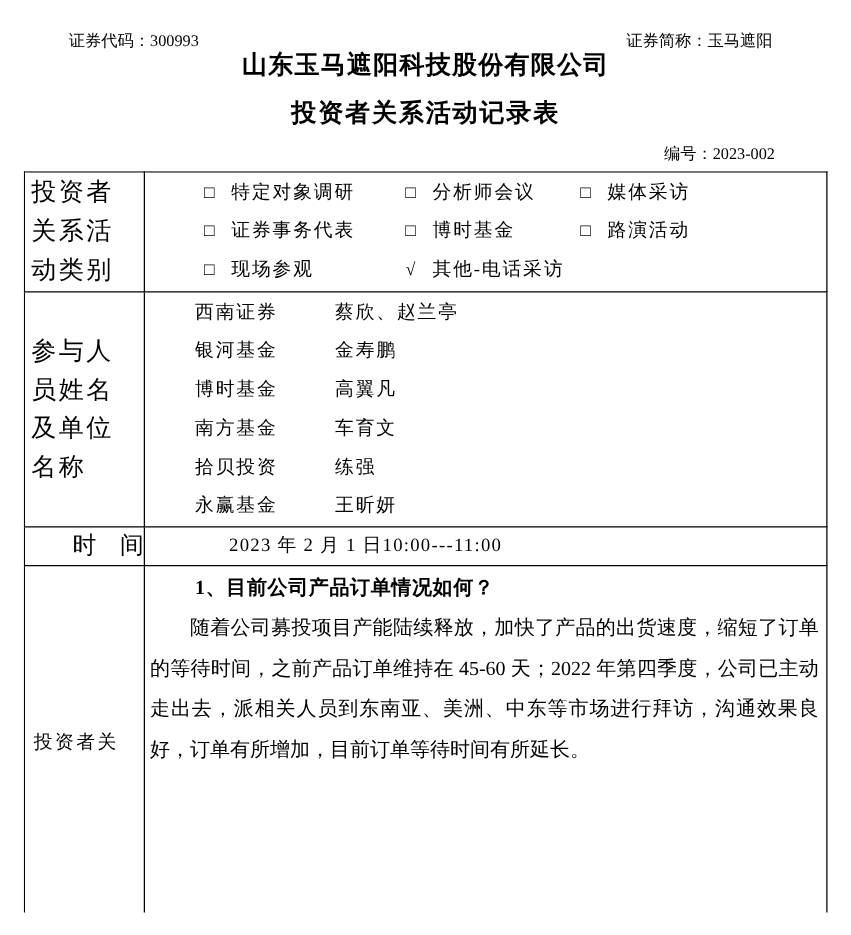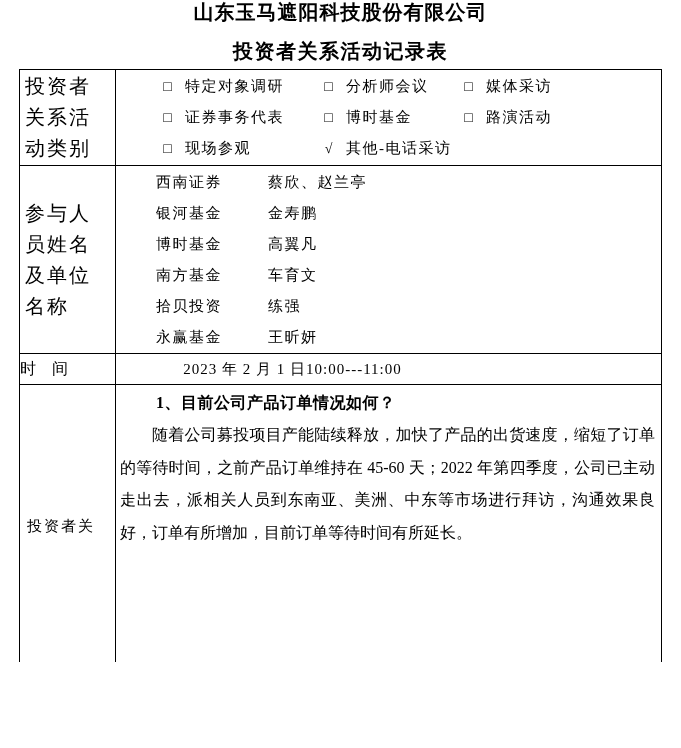--- a/index.html
+++ b/index.html
@@ -36,22 +36,22 @@
   .tbl-wrap{margin:6px 0 0 19px;height:593px;overflow:hidden;}
   table{border-collapse:collapse;width:643px;table-layout:fixed;}
   td{border:1px solid #000;vertical-align:middle;padding:0;}
   td.lbl{
     width:84px;
     font-size:20px;letter-spacing:2px;line-height:31px;
     padding:0 6px 0 5px;
     word-break:break-all;
   }
   td.lbl-c{ 
-    width:84px;text-align:left;
-    font-size:16px;line-height:30px;letter-spacing:0;
+    width:84px;text-align:right;
+    font-size:19px;line-height:30px;letter-spacing:0;
     padding:0;
   }
   td.cnt{font-size:15px;}
   
   .opt-grid{
     display:grid;grid-template-columns:161px 140px 1fr;
     padding-left:44px;line-height:31px;
     font-size:15px;letter-spacing:1.5px;
   }
   .opt{white-space:nowrap;}
@@ -91,23 +91,28 @@
     font-size:16px;line-height:32.5px;
     text-align:justify;text-indent:32px;
     word-break:break-all;
   }
 </style>
 </head>
 <body>
 
 <div class="page">
 
+  <div class="hdr">
+    <span>证券代码：300993</span>
+    <span>证券简称：玉马遮阳</span>
+  </div>
 
   <div class="title">山东玉马遮阳科技股份有限公司</div>
   <div class="subtitle">投资者关系活动记录表</div>
+  <div class="serial">编号：2023-002</div>
 
   <div class="tbl-wrap">
     <table>
 
       <tbody>
           <tr>
         <td class="lbl" style="height:95px;">投资者关系活动类别</td>
         <td class="cnt">
           <div class="opt-grid">
             <span class="opt"><span class="glyph">□</span><span>特定对象调研</span></span>

